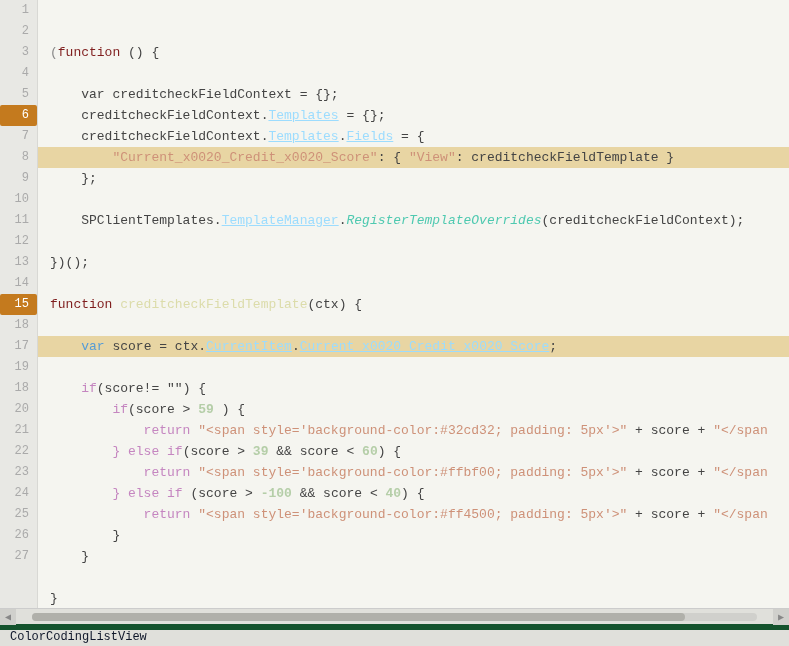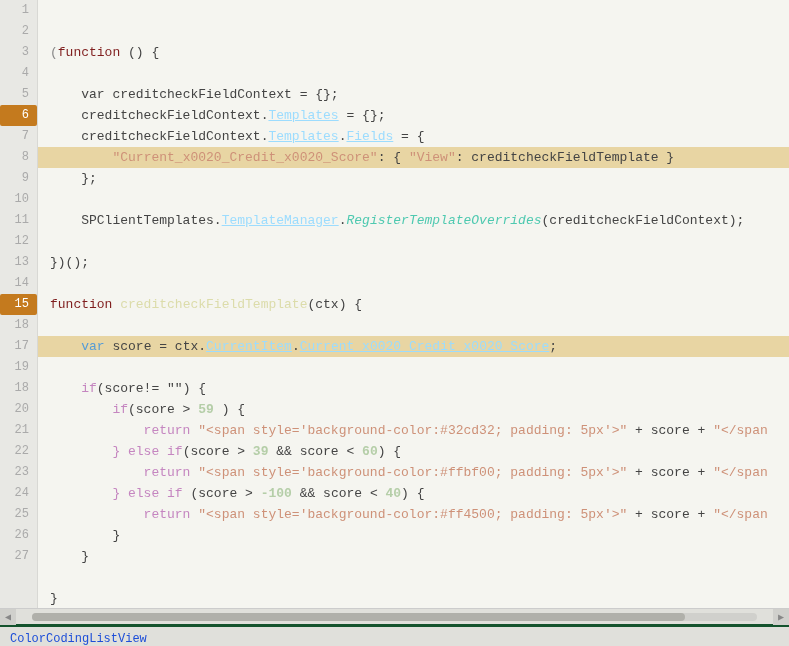--- a/index.html
+++ b/index.html
@@ -111,26 +111,26 @@
       justify-content: center;
       font-size: 10px;
       color: #888;
       cursor: pointer;
       flex-shrink: 0;
     }
 
     #status-bar {
       height: 22px;
       background: #e0e0db;
-      border-top: 3px solid #14532d;
+      border-top: 6px solid #14532d;
       display: flex;
-      align-items: flex-end;
+      align-items: flex-start;
       padding: 0 10px;
       font-size: 12px;
-      color: #1d4ed8;
+      color: #0f172a;
     }
 
     
     .kw-purple { color: #7f1d1d; }
     .kw-orange { color: #ce9178; }
     .plain { color: #444; }
     .func-name { color: #dcdcaa; }
     .property { color: #9cdcfe; text-decoration: underline; }
     .method { color: #4ec9b0; font-style: italic; }
     .num { color: #b5cea8; font-weight: bold; }

